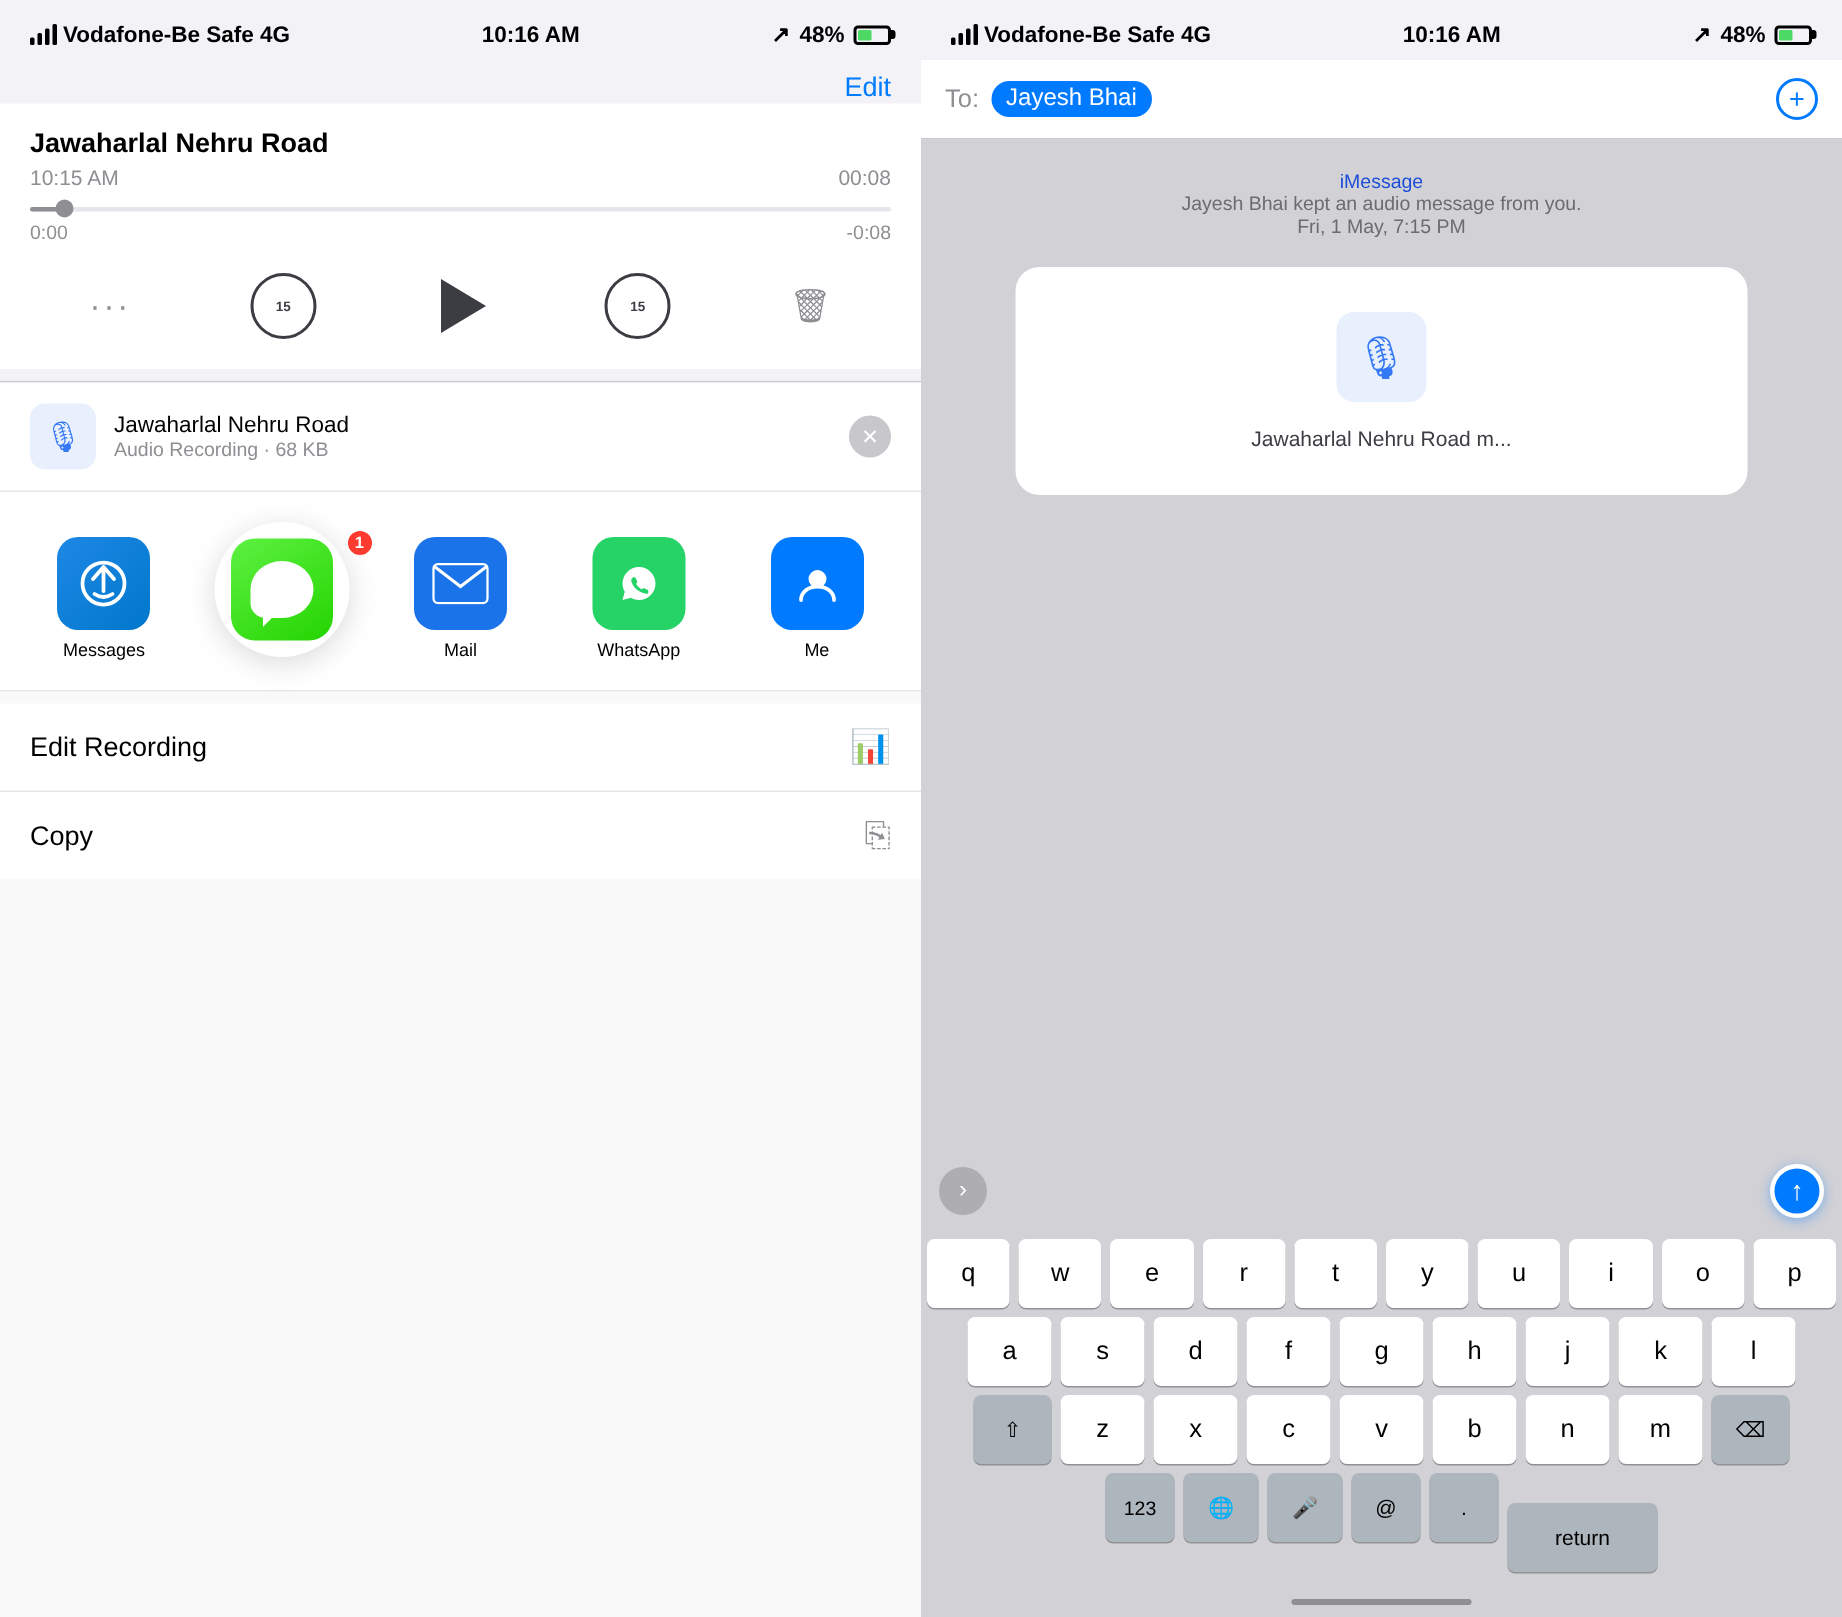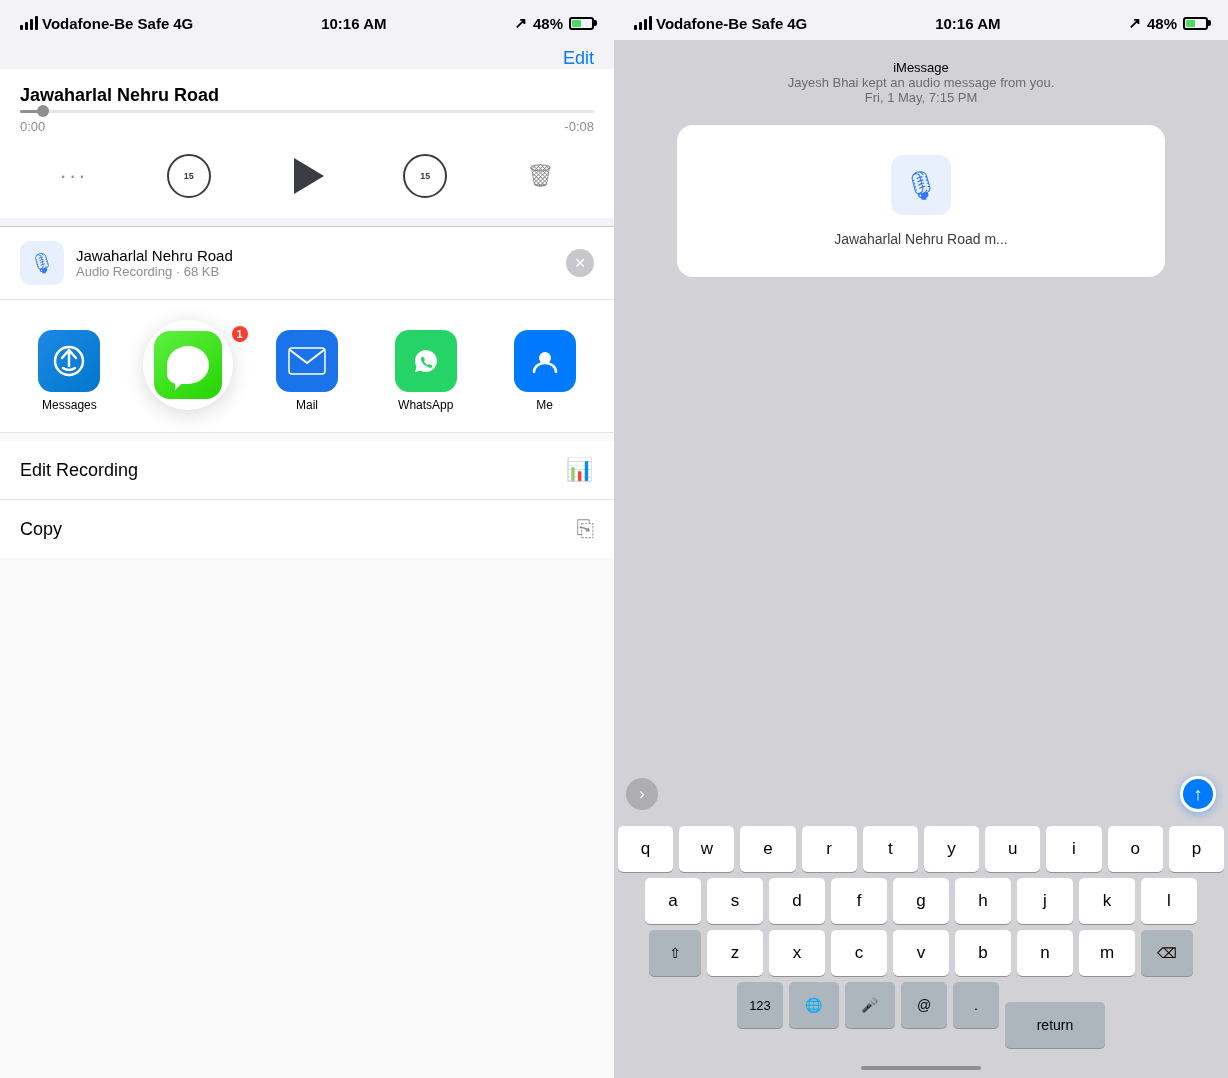--- a/index.html
+++ b/index.html
@@ -490,20 +490,24 @@
     </div>
   </div>
 
   <div class="vm-header">
     <button class="edit-btn">Edit</button>
   </div>
 
 
   <div class="recording-item">
     <div class="recording-title">Jawaharlal Nehru Road</div>
+    <div class="recording-meta">
+      <span>10:15 AM</span>
+      <span>00:08</span>
+    </div>
 
     <div class="progress-container">
       <div class="progress-bar">
         <div class="progress-fill"></div>
         <div class="progress-dot"></div>
       </div>
       <div class="progress-times">
         <span>0:00</span>
         <span>-0:08</span>
       </div>
@@ -629,24 +633,29 @@
     <div style="display:flex;align-items:center;gap:6px;">
       <span>↗</span>
       <span>48%</span>
       <div class="battery-icon">
         <div class="battery-fill"></div>
       </div>
     </div>
   </div>
 
 
+  <div class="to-field">
+    <span class="to-label">To:</span>
+    <div class="to-chip">Jayesh Bhai</div>
+    <div class="plus-btn">+</div>
+  </div>
 
   <div class="message-area">
     <div class="message-info">
-      <div style="font-size:13px;color:#000000;font-weight:500;">iMessage</div>
+      <div style="font-size:13px;color:#1d4ed8;font-weight:500;">iMessage</div>
       <div style="font-size:13px;color:#6c6c70;">Jayesh Bhai kept an audio message from you.</div>
       <div style="font-size:13px;color:#6c6c70;">Fri, 1 May, 7:15 PM</div>
     </div>
 
     <div class="audio-card">
       <div class="audio-file-icon">🎙</div>
       <div class="audio-file-name">Jawaharlal Nehru Road m...</div>
     </div>
 
     <div style="position:absolute;bottom:0;left:0;right:0;display:flex;align-items:center;padding:8px 12px;gap:8px;background:rgba(209,209,214,0.95);">

